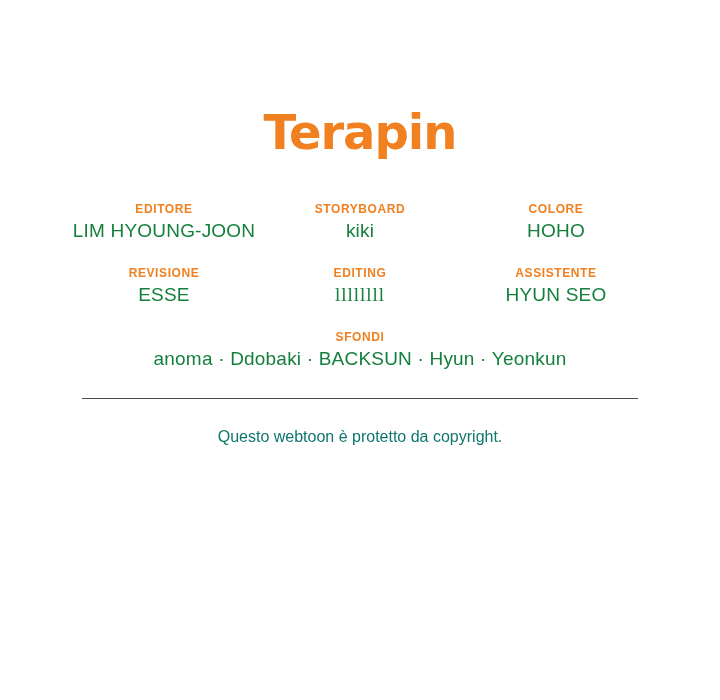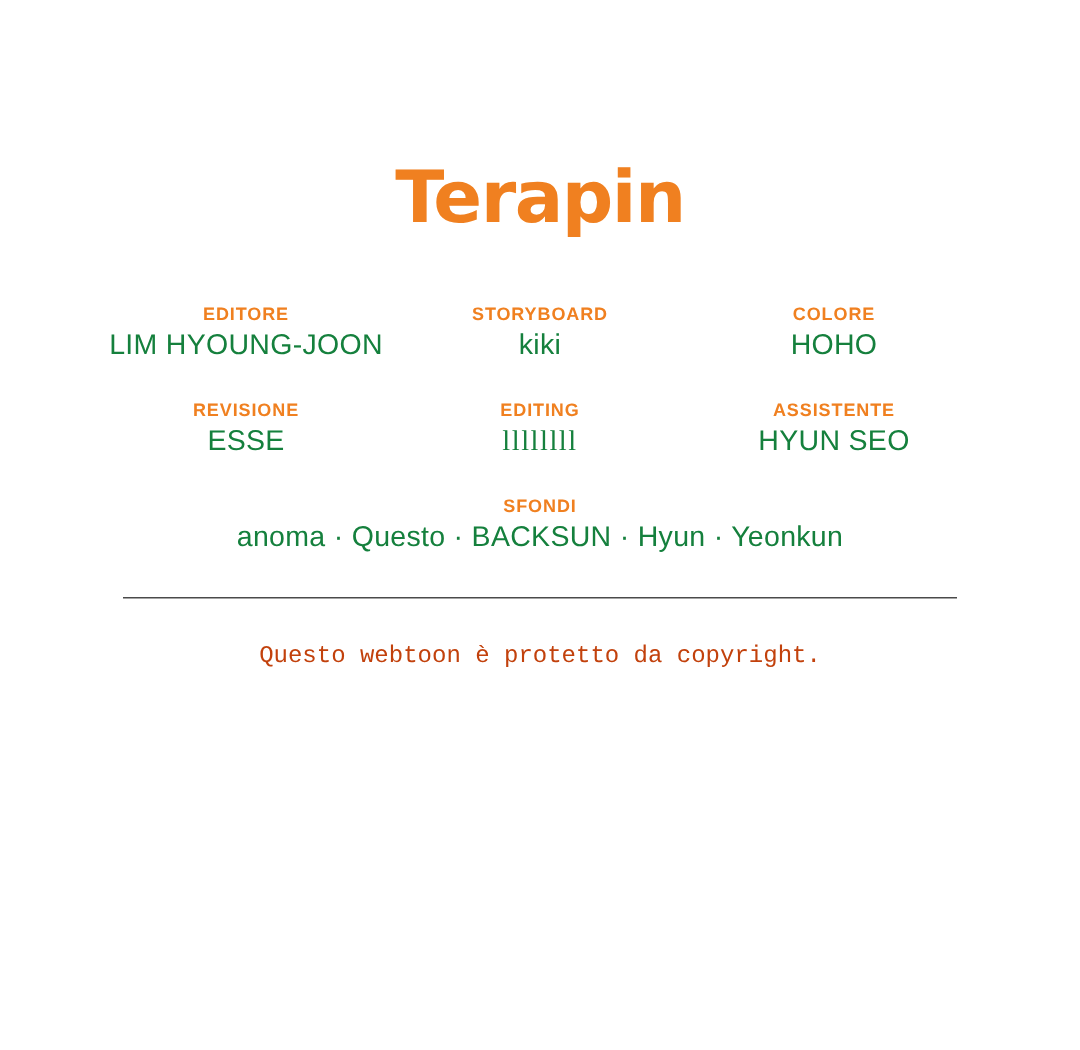--- a/index.html
+++ b/index.html
@@ -69,22 +69,21 @@
     width: 556px;
     height: 1px;
     background: #4a4a4a;
     margin: 28px auto 0 auto;
   }
   .notice {
     margin-top: 26px;
     text-align: center;
     font-size: 16px;
     line-height: 1.55;
-    color: #c2410c;
-    font-family: Liberation Mono, monospace;
+    color: #0f766e;
   }
 </style>
 </head>
 <body>
 
 <div class="page">
 
   <div class="logo">Terapin</div>
 
   <div class="credits">
@@ -115,21 +114,21 @@
       </div>
       <div class="credit-cell">
         <div class="credit-role">ASSISTENTE</div>
         <div class="credit-name">HYUN SEO</div>
       </div>
     </div>
 
     <div class="credit-row" style="margin-top:24px;">
       <div class="credit-cell wide">
         <div class="credit-role">SFONDI</div>
-        <div class="credit-name">anoma · Questo · BACKSUN · Hyun · Yeonkun</div>
+        <div class="credit-name">anoma · Ddobaki · BACKSUN · Hyun · Yeonkun</div>
       </div>
     </div>
 
   </div>
 
   <div class="divider"></div>
 
   <div class="notice">
     <div>Questo webtoon è protetto da copyright.</div>
   </div>

